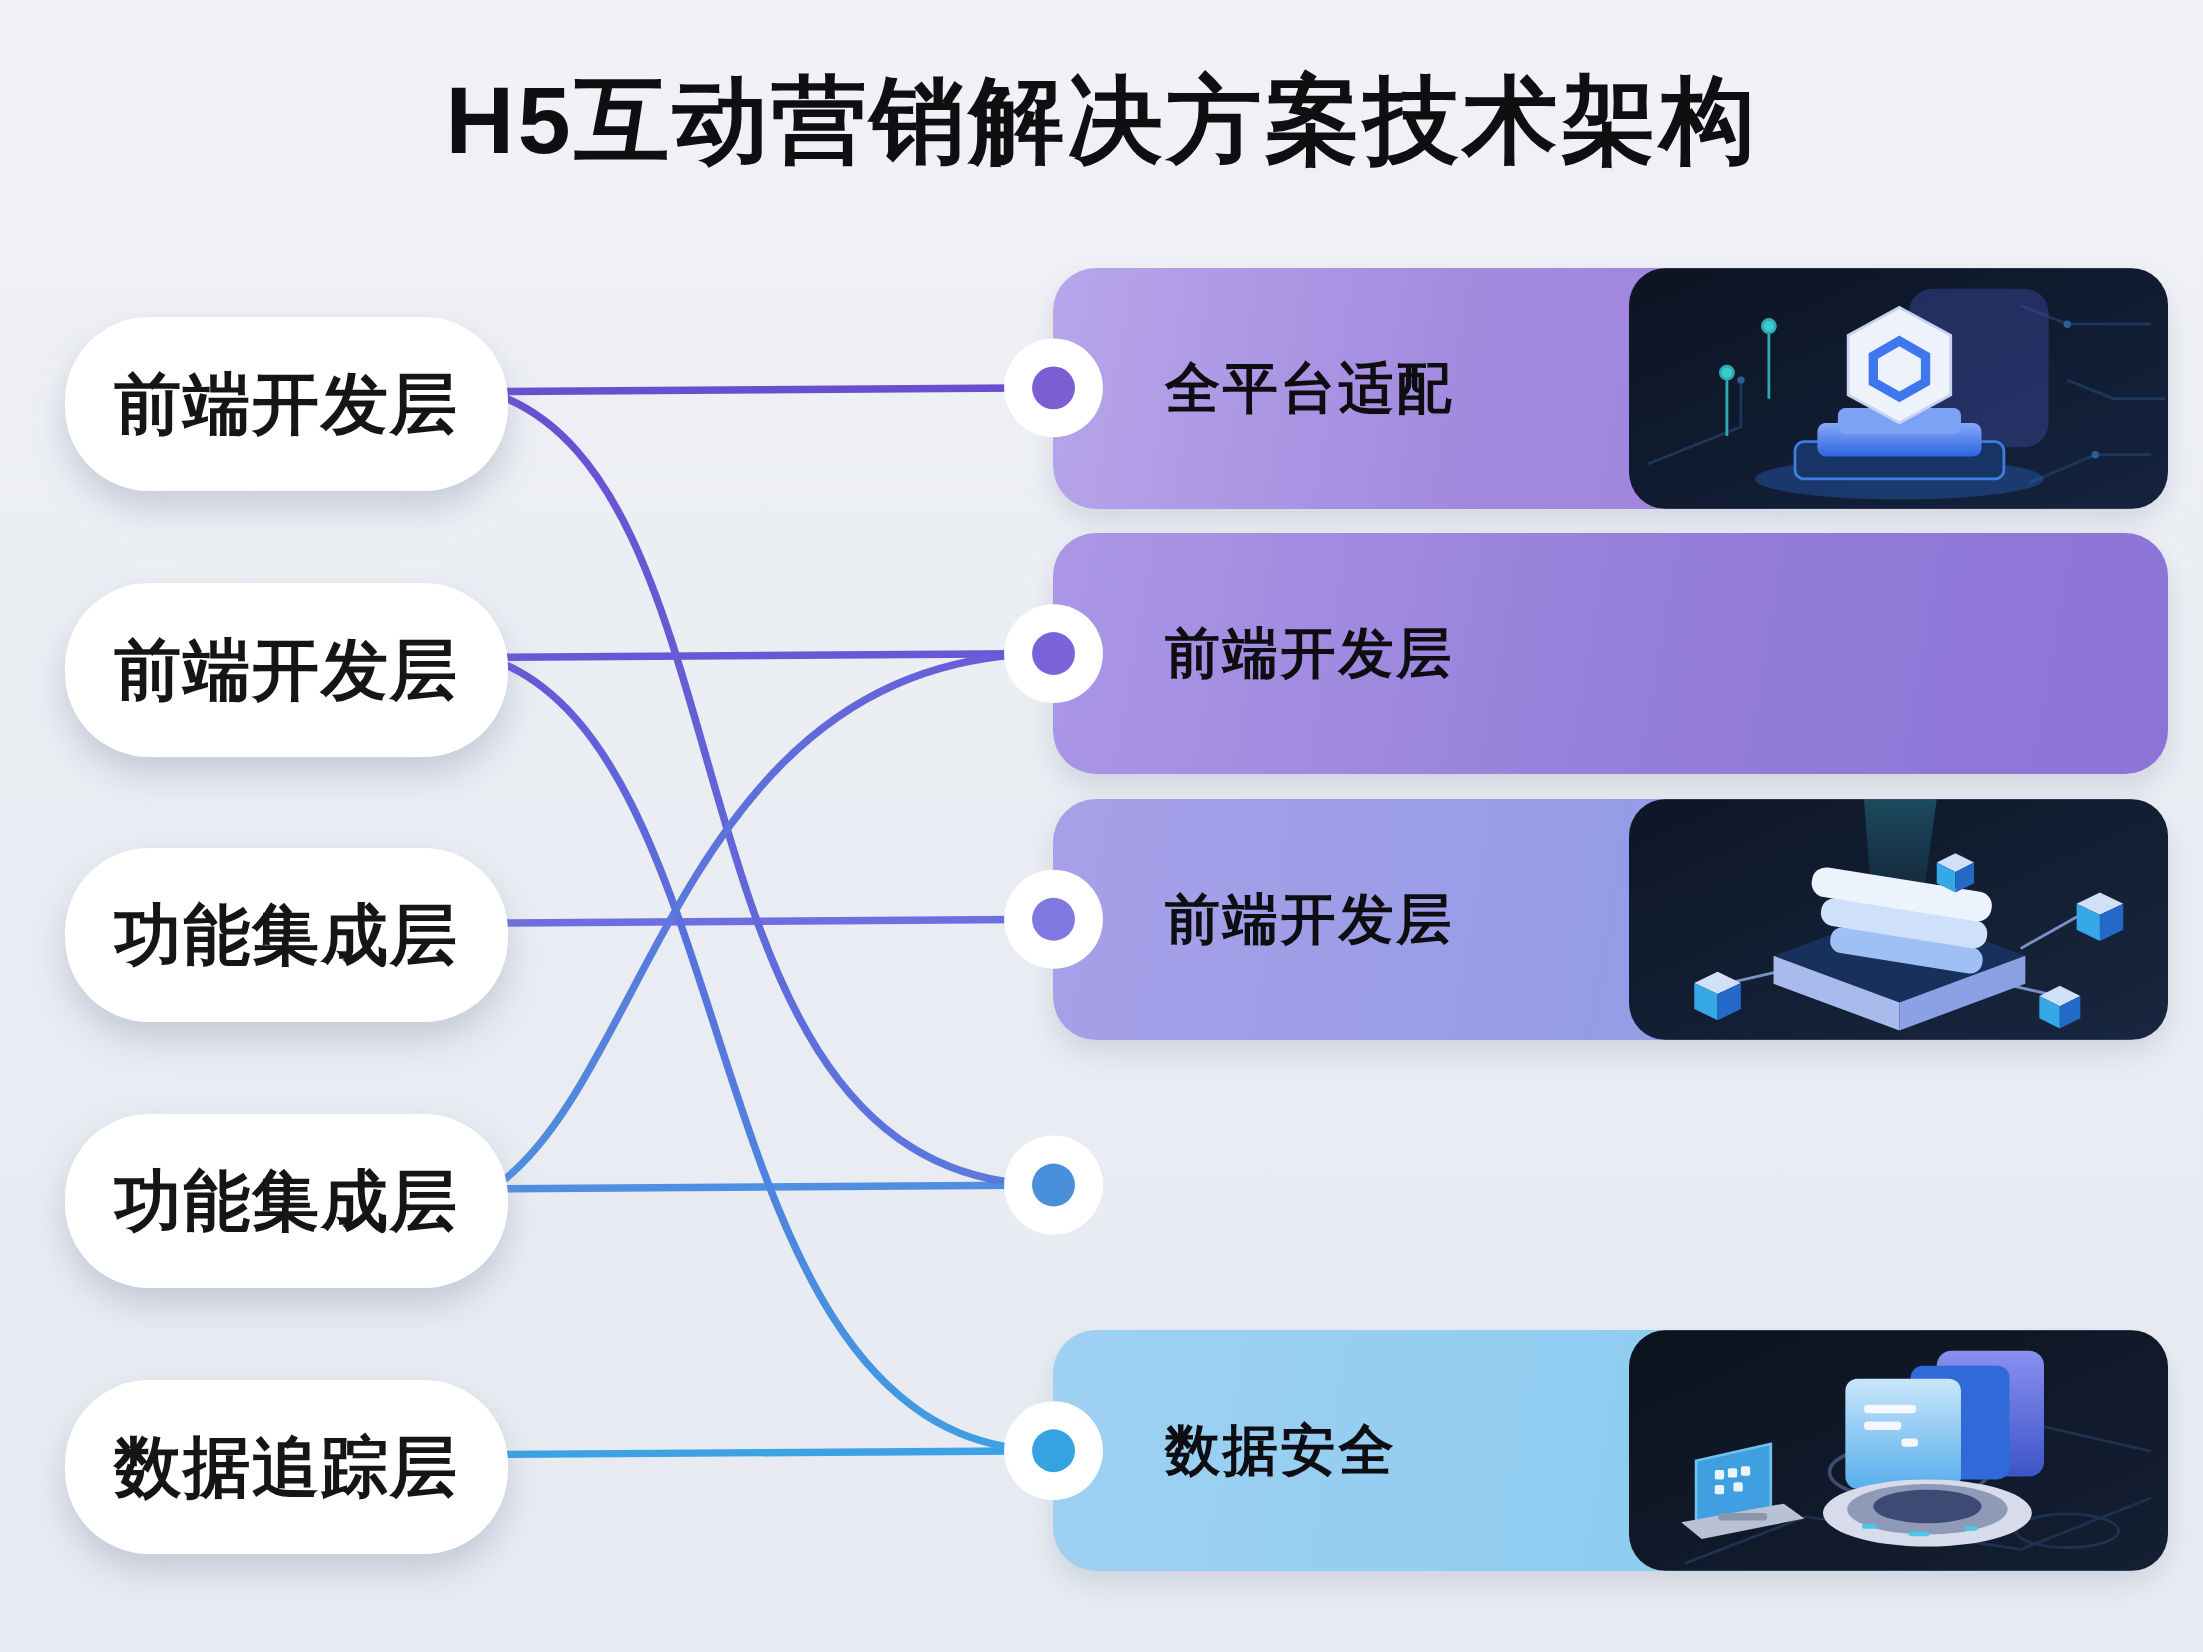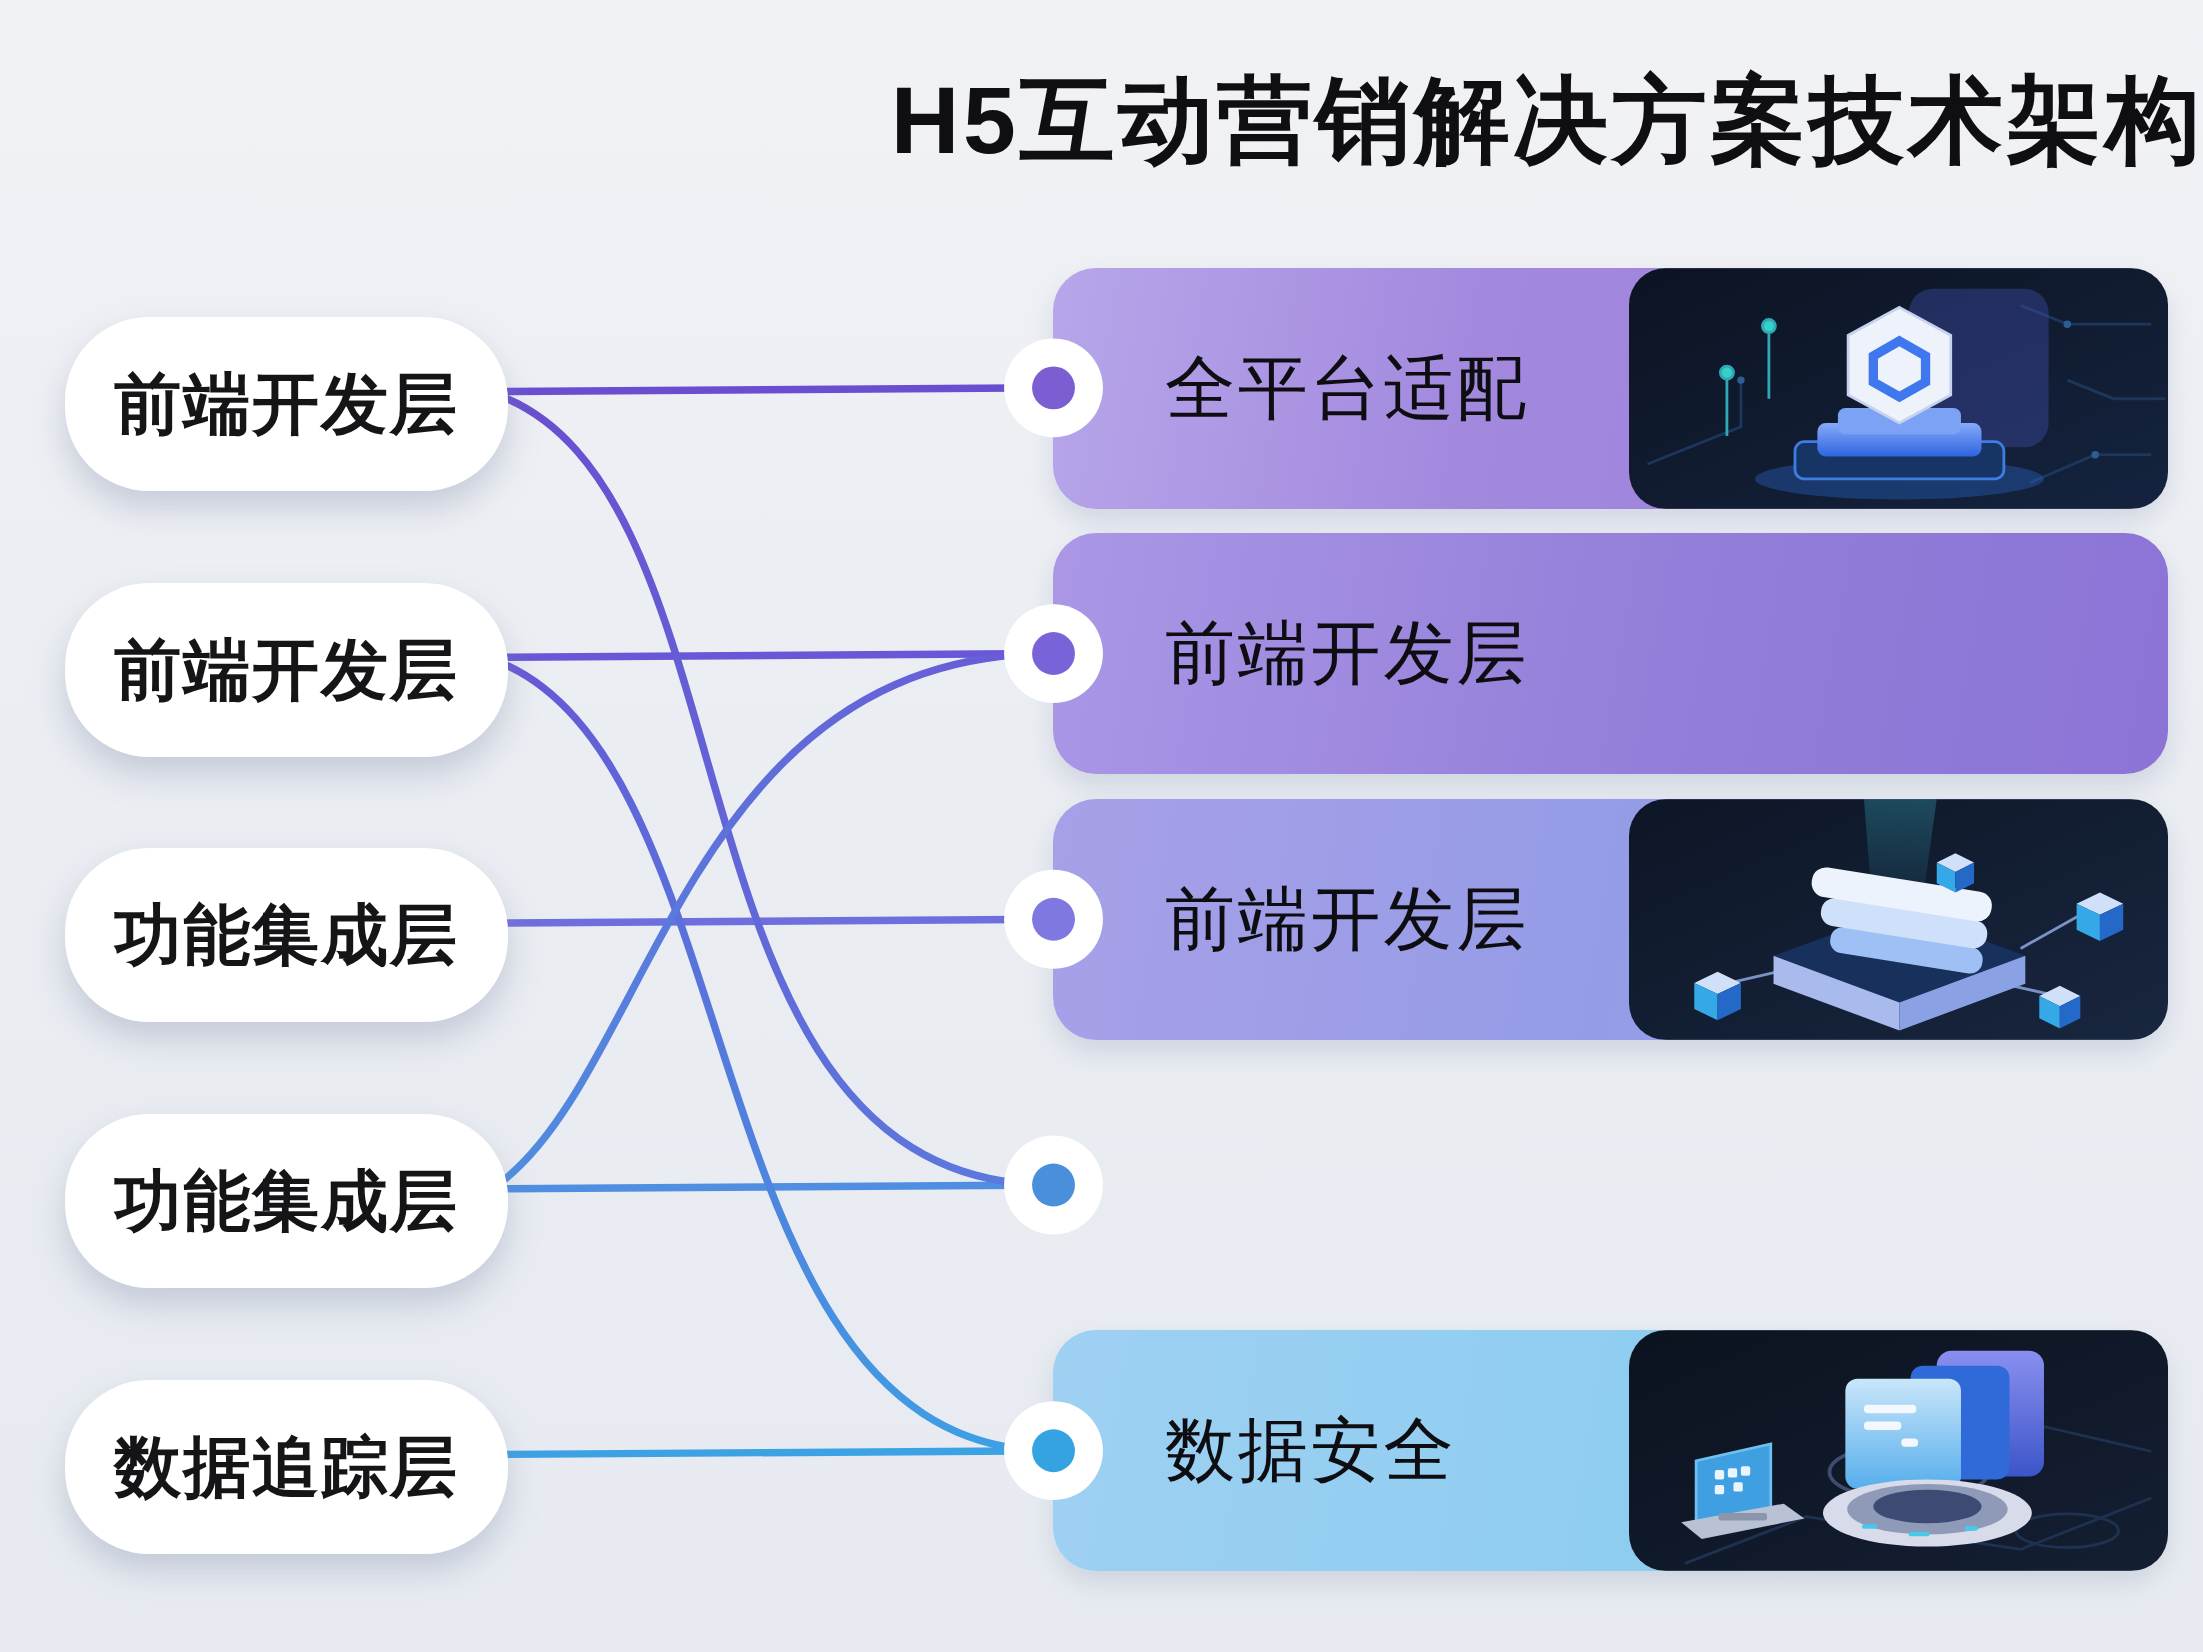--- a/index.html
+++ b/index.html
@@ -8,21 +8,21 @@
     font-family:"Liberation Sans","DejaVu Sans",sans-serif;
   }
   .stage{
     position:relative;
     width:2204px;height:1653px;
     background:linear-gradient(180deg,#f1f2f6 0%,#eaedf2 45%,#e7ebf1 100%);
     overflow:hidden;
   }
   .page-title{
     position:absolute;left:0;top:58px;width:100%;
-    margin:0;text-align:right;
+    margin:0;text-align:center;
     font-size:95px;font-weight:900;color:#0f0f12;
     letter-spacing:3.7px;
   }
   
   svg.connectors{position:absolute;left:0;top:0;z-index:3;}
   svg.connectors path{fill:none;stroke-width:8;stroke-linecap:round;}
   
   .pill{
     position:absolute;left:65px;width:443px;height:174px;z-index:4;
     background:#ffffff;border-radius:84px;
@@ -35,21 +35,21 @@
   .pill.p4{top:1114px;} .pill.p5{top:1380px;}
   
   .bar{
     position:absolute;left:1053px;width:1115px;height:241px;z-index:2;
     border-radius:43px;
     display:flex;align-items:center;
     box-shadow:0 13px 24px rgba(120,130,165,.22);
   }
   .bar .bar-label{
     padding-left:112px;
-    font-size:70px;font-weight:400;color:#0e0e12;letter-spacing:2.8px;
+    font-size:55px;font-weight:700;color:#0e0e12;letter-spacing:2.8px;
     white-space:nowrap;
   }
   .bar.b1{top:268px;background:linear-gradient(100deg,#b7a6ea 0%,#a289de 38%,#9a7dd8 100%);}
   .bar.b2{top:533px;background:linear-gradient(100deg,#ab97e6 0%,#937ed9 55%,#8b74d6 100%);}
   .bar.b3{top:799px;background:linear-gradient(100deg,#a7a0e8 0%,#959ce6 50%,#90a8ec 100%);}
   .bar.b4{top:1065px;background:linear-gradient(100deg,#8fbaee 0%,#7db9f0 55%,#85c5f2 100%);}
   .bar.b5{top:1330px;background:linear-gradient(100deg,#9ed0f2 0%,#8ecdf0 55%,#98d6f4 100%);text-align:center;}
   .bar .illus{
     position:absolute;right:0;top:0;height:241px;width:539px;
     border-radius:37px;overflow:hidden;display:block;

